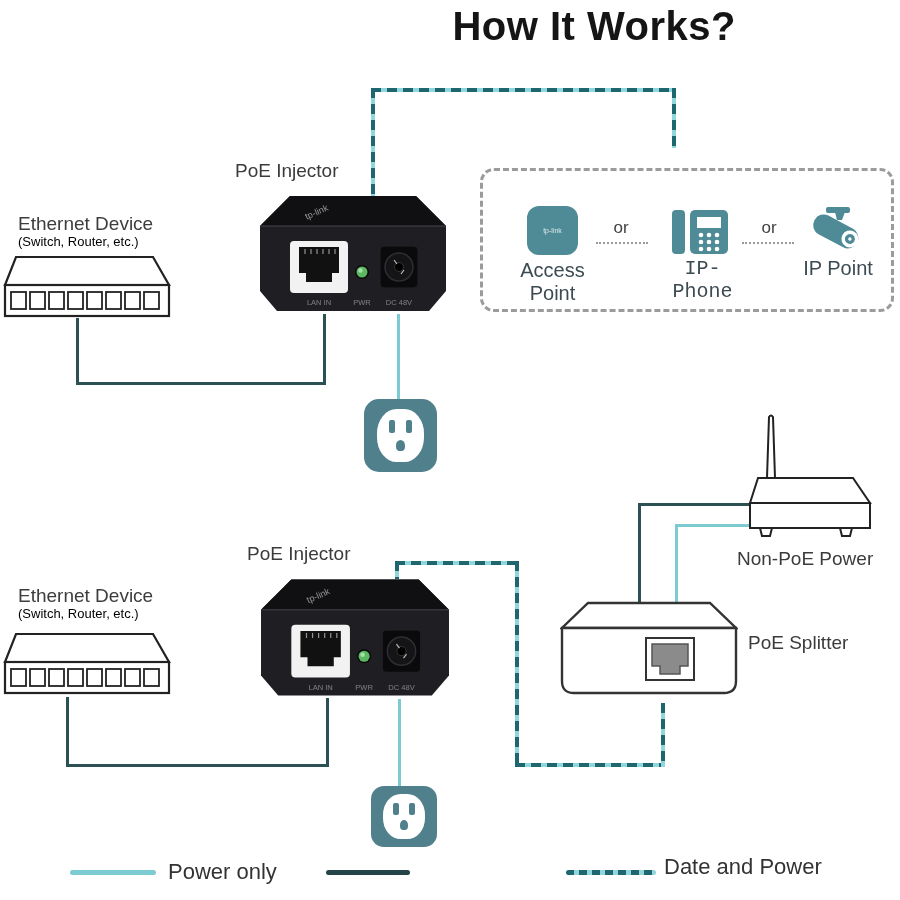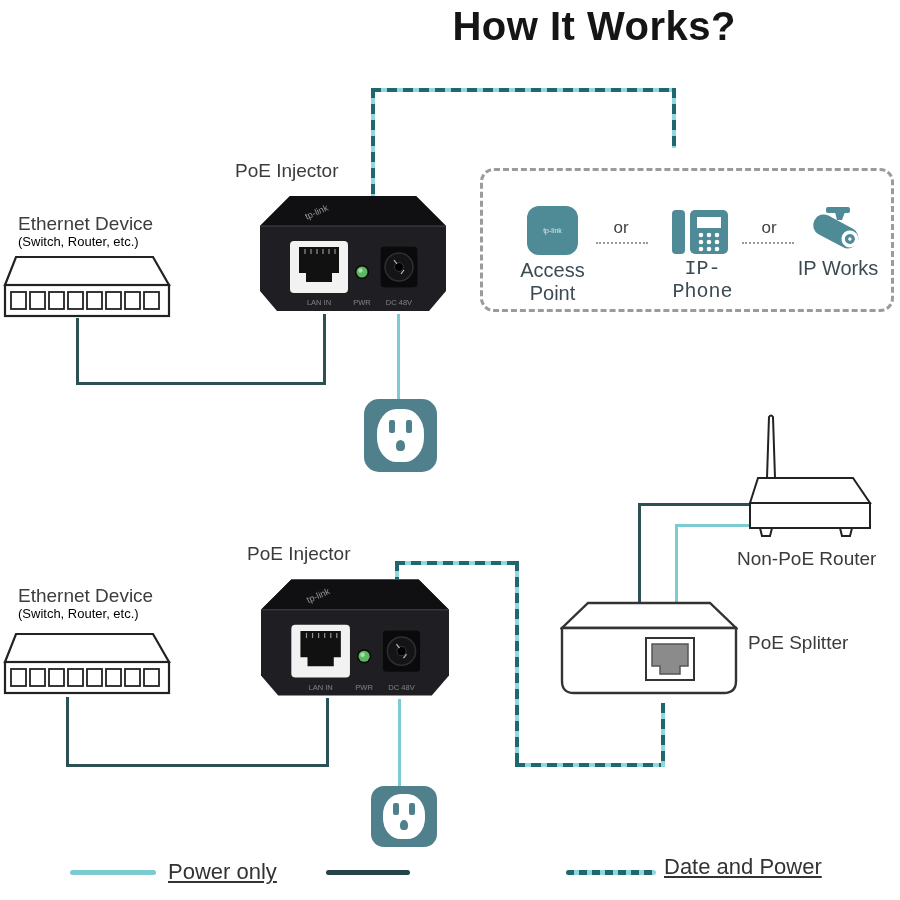--- a/index.html
+++ b/index.html
@@ -11,21 +11,21 @@
   .title{
     width:736px;text-align:right;top:4px;left:0;
     font-size:40px;font-weight:700;color:#151515;letter-spacing:.5px;
   }
   .dev-label{font-size:19px;color:#3d3d3d;}
   .dev-sublabel{font-size:13px;color:#000000;}
   .inj-label{font-size:19px;color:#3b3b3b;}
   .icon-label{font-size:20px;color:#3c4b52;text-align:center;}
   .or-label{font-size:17px;color:#424242;text-align:center;}
   .or-dots{height:10px;border-bottom:2px dotted #9a9a9a;}
-  .legend-label{font-size:22px;color:#333;text-decoration:underline;}
+  .legend-label{font-size:22px;color:#333;}
   
   .line-power{background:#7dcbd2;}
   .line-data{background:#2b5154;}
   .dash-h{background:repeating-linear-gradient(90deg,#1e6771 0 10px,#90d6da 10px 16px);}
   .dash-v{background:repeating-linear-gradient(180deg,#1e6771 0 10px,#90d6da 10px 16px);}
   .legend-dash{background:repeating-linear-gradient(90deg,#1e6771 0 8px,#90d6da 8px 13px);}
   .legend-data{background:#24444a;}
   
   .dash-box{
     border:3px dashed #9b9b9b;border-radius:14px;background:#fff;
@@ -150,21 +150,21 @@
   <svg class="abs" style="left:806px;top:205px;" width="66" height="52" viewBox="0 0 66 52">
     <rect x="20" y="2" width="24" height="6" rx="2" fill="#4e8b96"></rect>
     <polygon points="29,7 39,7 36,15 31,15" fill="#4e8b96"></polygon>
     <g transform="rotate(28 30 26)">
       <rect x="6" y="16" width="48" height="21" rx="10" fill="#4e8b96"></rect>
       <circle cx="46" cy="26.5" r="8.5" fill="#fff"></circle>
       <circle cx="46" cy="26.5" r="5" fill="#4e8b96"></circle>
       <circle cx="46" cy="26.5" r="1.7" fill="#fff"></circle>
     </g>
   </svg>
-  <div class="abs icon-label" style="left:788px;top:257px;width:100px;">IP Works</div>
+  <div class="abs icon-label" style="left:788px;top:257px;width:100px;">IP Point</div>
 
   <div class="abs dev-label" style="left:18px;top:585px;">Ethernet Device</div>
   <div class="abs dev-sublabel" style="left:18px;top:606px;">(Switch, Router, etc.)</div>
   <svg class="abs" style="left:3px;top:632px;" width="168" height="64" viewBox="0 0 168 64">
     <polygon points="13,2 150,2 166,30 2,30" fill="#fff" stroke="#222" stroke-width="2.2"></polygon>
     <rect x="2" y="30" width="164" height="31" fill="#fff" stroke="#222" stroke-width="2.2"></rect>
     <g fill="#fff" stroke="#222" stroke-width="1.8">
       <rect x="8" y="37" width="15" height="17"></rect>
         <rect x="27" y="37" width="15" height="17"></rect>
       <rect x="46" y="37" width="15" height="17"></rect>
@@ -231,21 +231,21 @@
   <div class="abs line-power" style="left:675px;top:526px;width:3px;height:79px;"></div>
   <div class="abs line-power" style="left:675px;top:524px;width:115px;height:3px;"></div>
 
   <svg class="abs" style="left:748px;top:413px;" width="124" height="126" viewBox="0 0 124 126">
     <path d="M21,4 Q23,1 25,4 L27,65 L19,65 Z" fill="#fff" stroke="#222" stroke-width="2"></path>
     <polygon points="10,65 105,65 122,90 2,90" fill="#fff" stroke="#222" stroke-width="2"></polygon>
     <rect x="2" y="90" width="120" height="25" fill="#fff" stroke="#222" stroke-width="2"></rect>
     <polygon points="12,115 24,115 22,123 14,123" fill="#fff" stroke="#222" stroke-width="2"></polygon>
     <polygon points="92,115 104,115 102,123 94,123" fill="#fff" stroke="#222" stroke-width="2"></polygon>
   </svg>
-  <div class="abs inj-label" style="left:737px;top:548px;">Non-PoE Router</div>
+  <div class="abs inj-label" style="left:737px;top:548px;">Non-PoE Power</div>
 
   <svg class="abs" style="left:560px;top:601px;" width="178" height="94" viewBox="0 0 178 94">
     <polygon points="28,2 150,2 176,27 2,27" fill="#fff" stroke="#333" stroke-width="2.4"></polygon>
     <path d="M2,27 H176 V80 Q176,92 164,92 H14 Q2,92 2,80 Z" fill="#fff" stroke="#333" stroke-width="2.4"></path>
     <rect x="86" y="37" width="48" height="42" fill="#fff" stroke="#333" stroke-width="2"></rect>
     <path d="M92,43 h36 v22 h-8 v8 h-20 v-8 h-8 z" fill="#8b8b8b" stroke="#555" stroke-width="1.5"></path>
   </svg>
   <div class="abs inj-label" style="left:748px;top:632px;">PoE Splitter</div>
 
   <div class="abs line-power" style="left:70px;top:870px;width:86px;height:5px;border-radius:3px;"></div>

